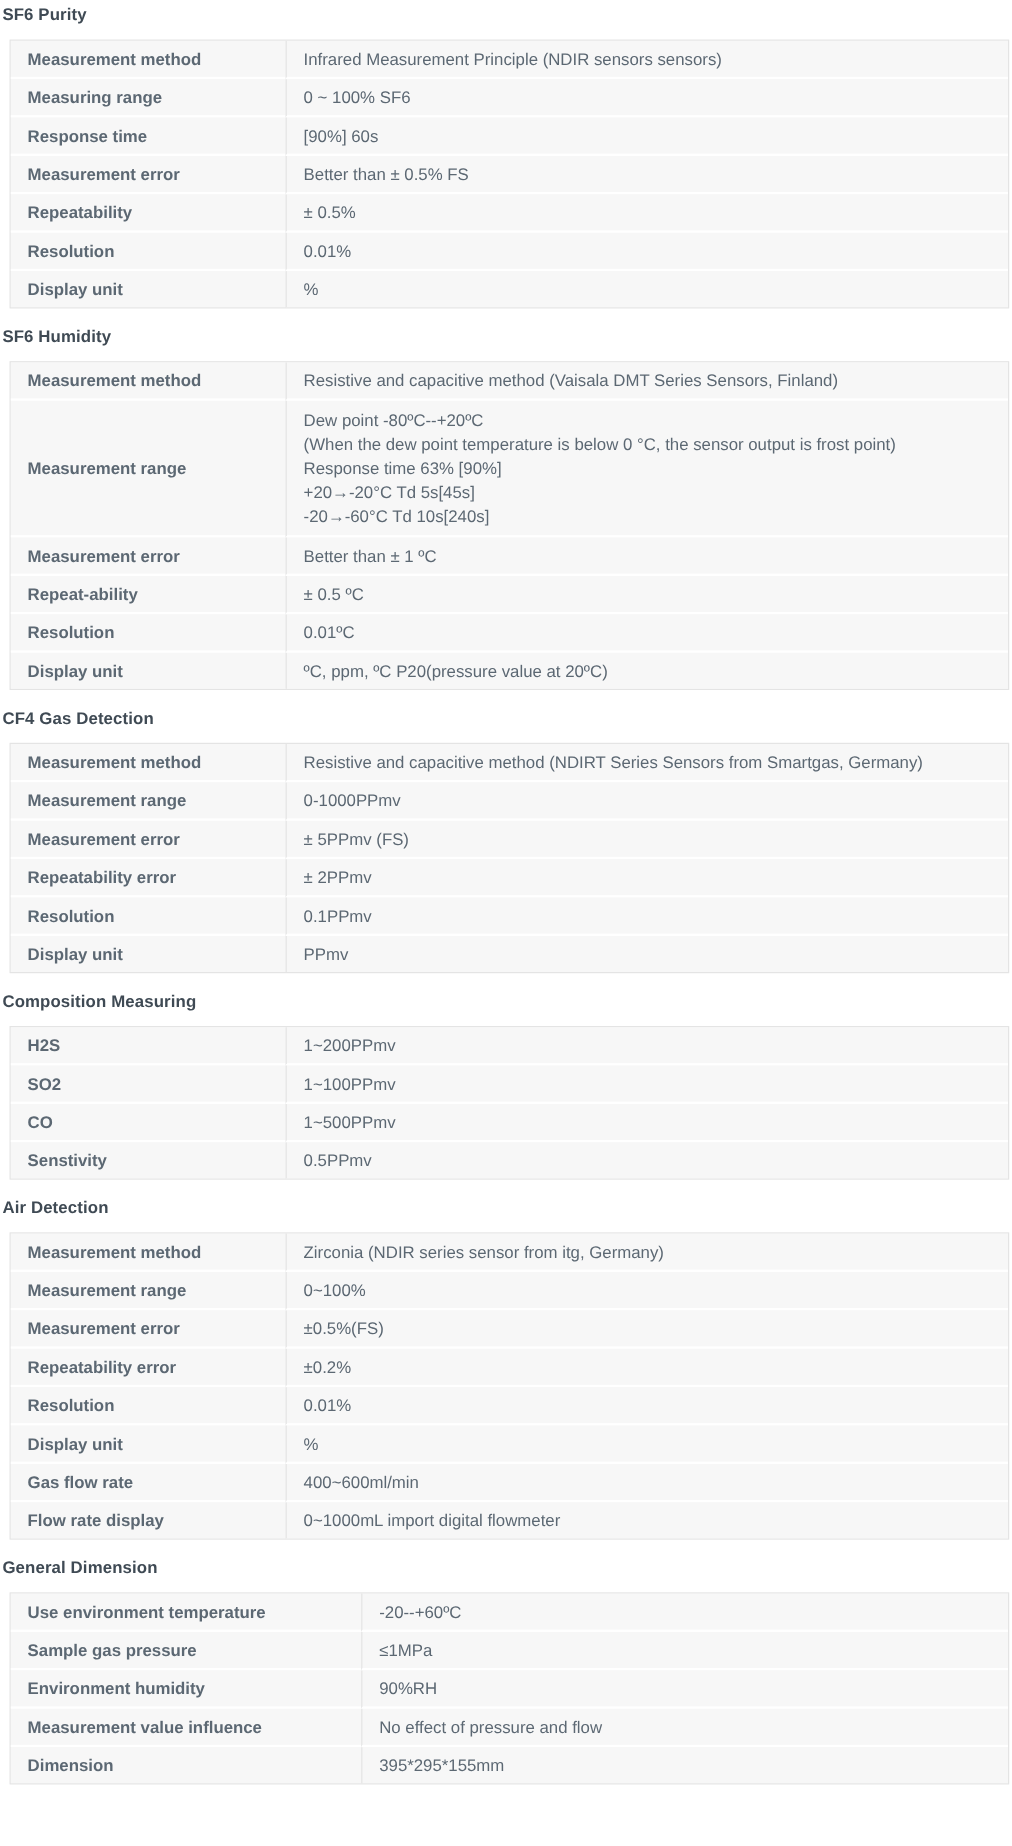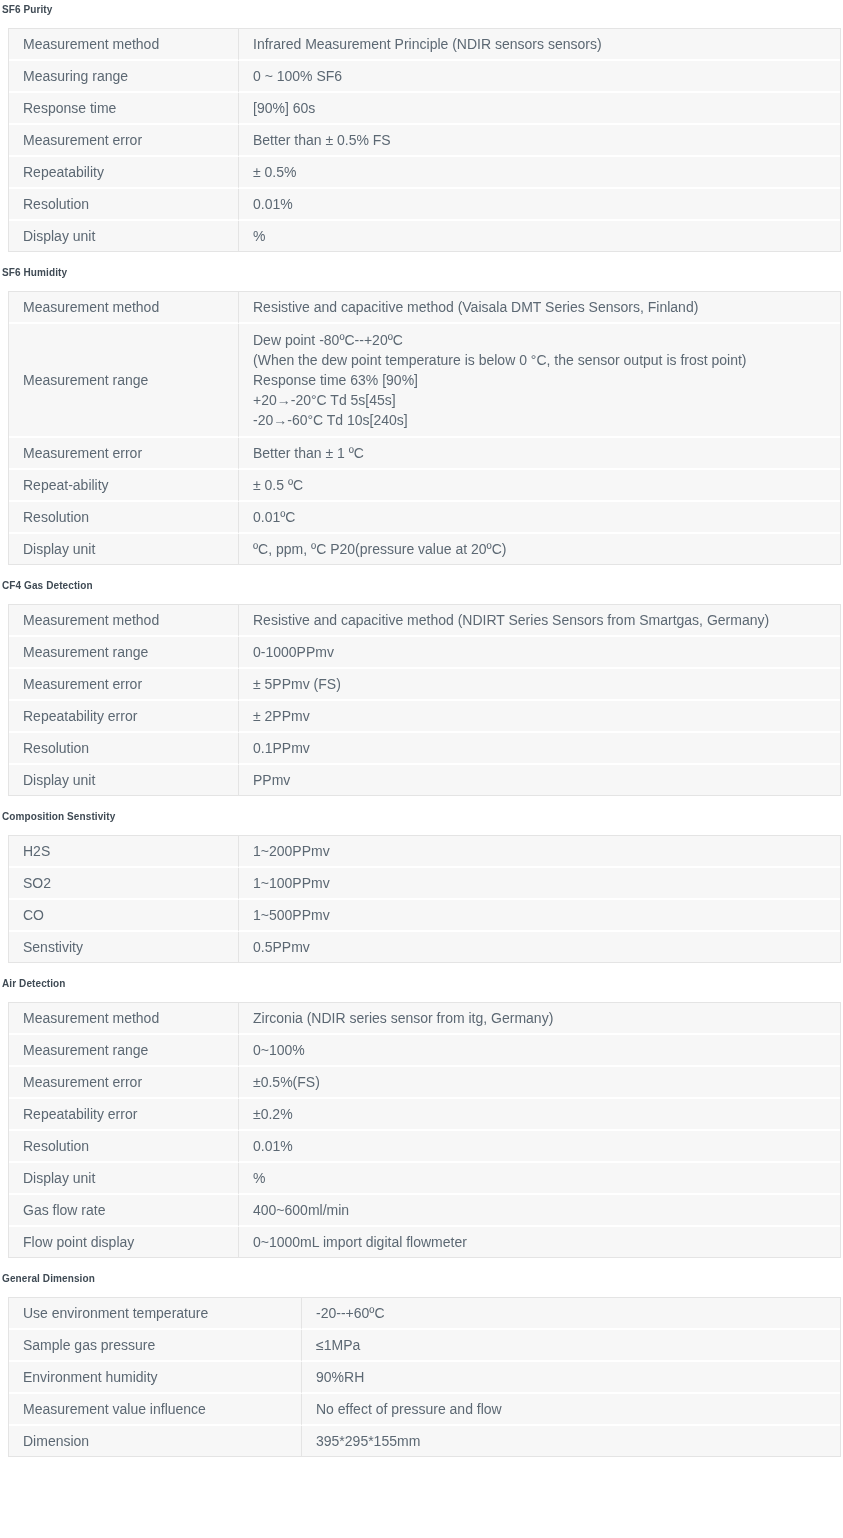--- a/index.html
+++ b/index.html
@@ -3,21 +3,21 @@
 <meta charset="utf-8">
 <style>
   * { box-sizing: border-box; }
   html, body { margin: 0; padding: 0; background: #ffffff; }
   body { font-family: "Liberation Sans", "DejaVu Sans", sans-serif; }
   .page {
     width: 843px;
     padding: 2px 2px 6px 2px;
   }
   .section-title {
-    font-size: 10px;
+    font-size: 14px;
     font-weight: bold;
     color: #3f4a54;
     margin: 15px 0 13px 0;
     letter-spacing: 0.1px;
   }
   .spec-section:first-child .section-title { margin-top: 2px; }
   table.spec-table {
     border-collapse: separate;
     border-spacing: 0;
     width: 833px;
@@ -30,21 +30,21 @@
   }
   td {
     padding: 6px 14px;
     line-height: 18px;
     vertical-align: middle;
     border-bottom: 2px solid #ffffff;
     background: #f7f7f7;
     overflow: hidden;
   }
   tr:last-child td { border-bottom: none; }
-  td.label-cell { width: 229px; }
+  td.label-cell { width: 229px; font-weight: bold; }
   table.wide-label td.label-cell { width: 292px; }
   td.value-cell { border-left: 1px solid #e4e4e4; }
   td.value-cell div { line-height: 20px; }
 </style>
 </head>
 <body>
 
 <div class="page">
 
   <div class="spec-section">
@@ -147,21 +147,21 @@
           </tr>
           <tr>
             <td class="label-cell">Display unit</td>
             <td class="value-cell">PPmv</td>
           </tr>
         </tbody>
       </table>
   </div>
 
   <div class="spec-section">
-    <h2 class="section-title">Composition Senstivity</h2>
+    <h2 class="section-title">Composition Measuring</h2>
     <table class="spec-table">
         <tbody>
           <tr>
             <td class="label-cell">H2S</td>
             <td class="value-cell">1~200PPmv</td>
           </tr>
           <tr>
             <td class="label-cell">SO2</td>
             <td class="value-cell">1~100PPmv</td>
           </tr>
@@ -203,21 +203,21 @@
           </tr>
           <tr>
             <td class="label-cell">Display unit</td>
             <td class="value-cell">%</td>
           </tr>
           <tr>
             <td class="label-cell">Gas flow rate</td>
             <td class="value-cell">400~600ml/min</td>
           </tr>
           <tr>
-            <td class="label-cell">Flow point display</td>
+            <td class="label-cell">Flow rate display</td>
             <td class="value-cell">0~1000mL import digital flowmeter</td>
           </tr>
         </tbody>
       </table>
   </div>
 
   <div class="spec-section">
     <h2 class="section-title">General Dimension</h2>
     <table class="spec-table wide-label">
         <tbody>

